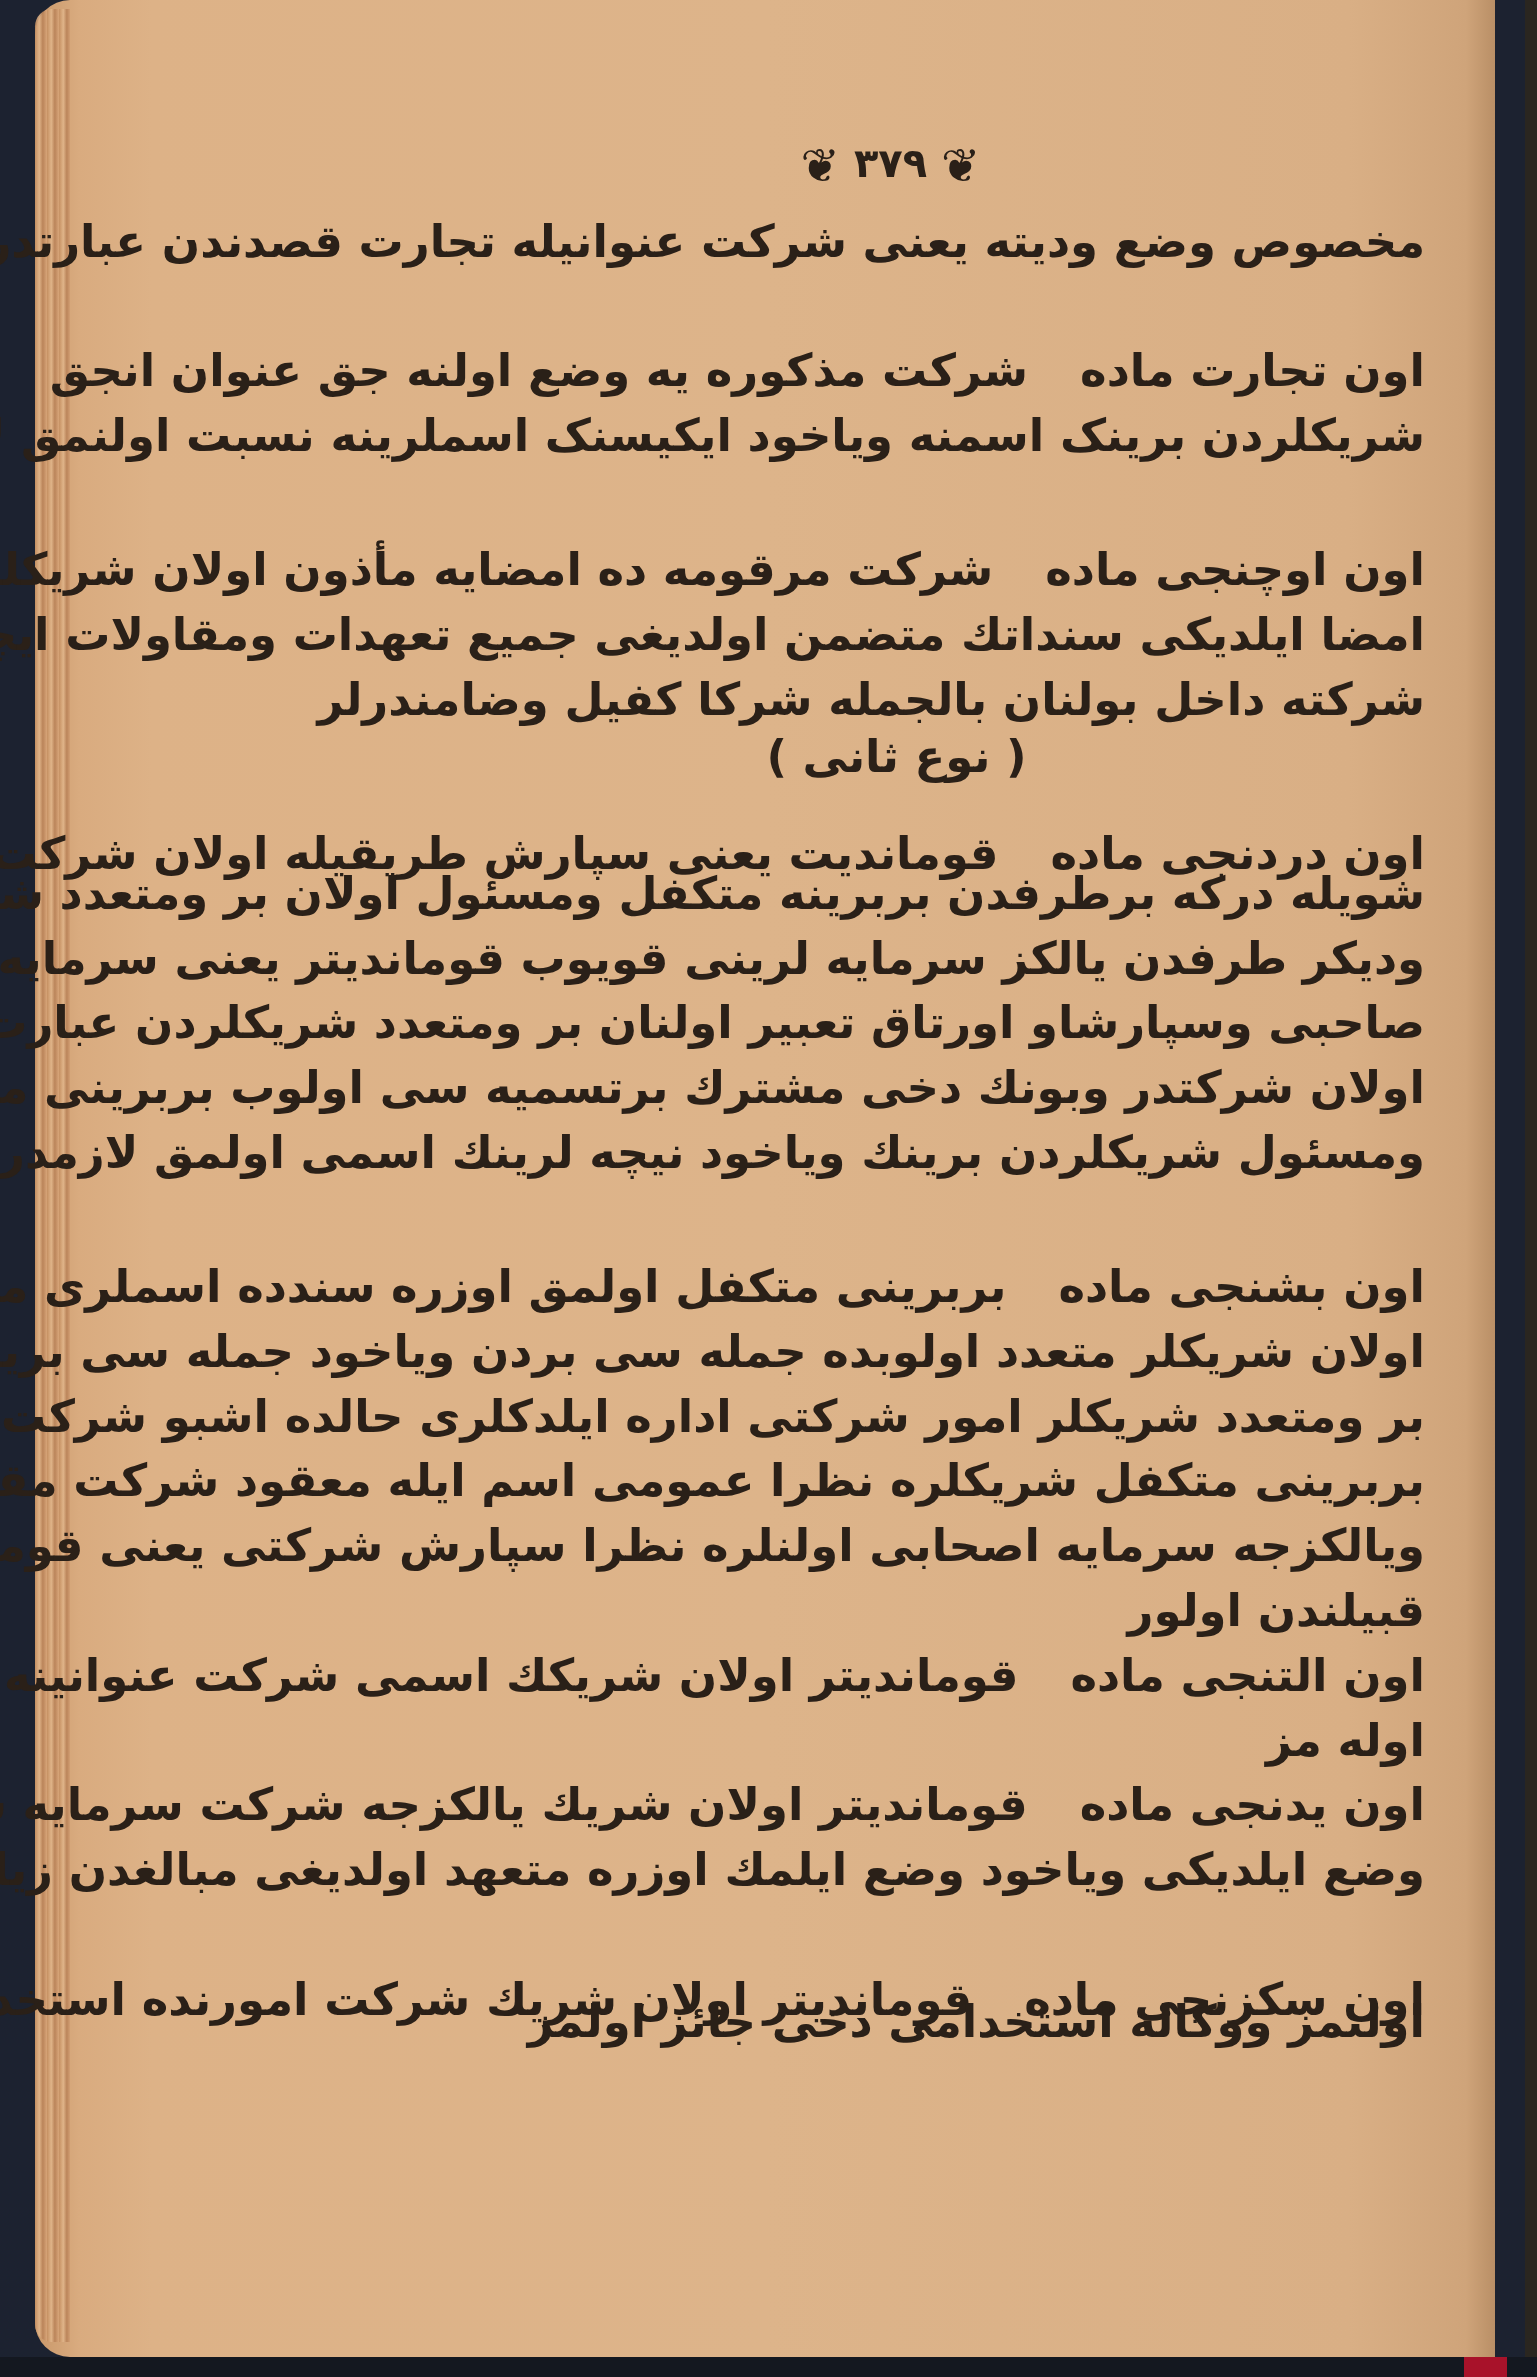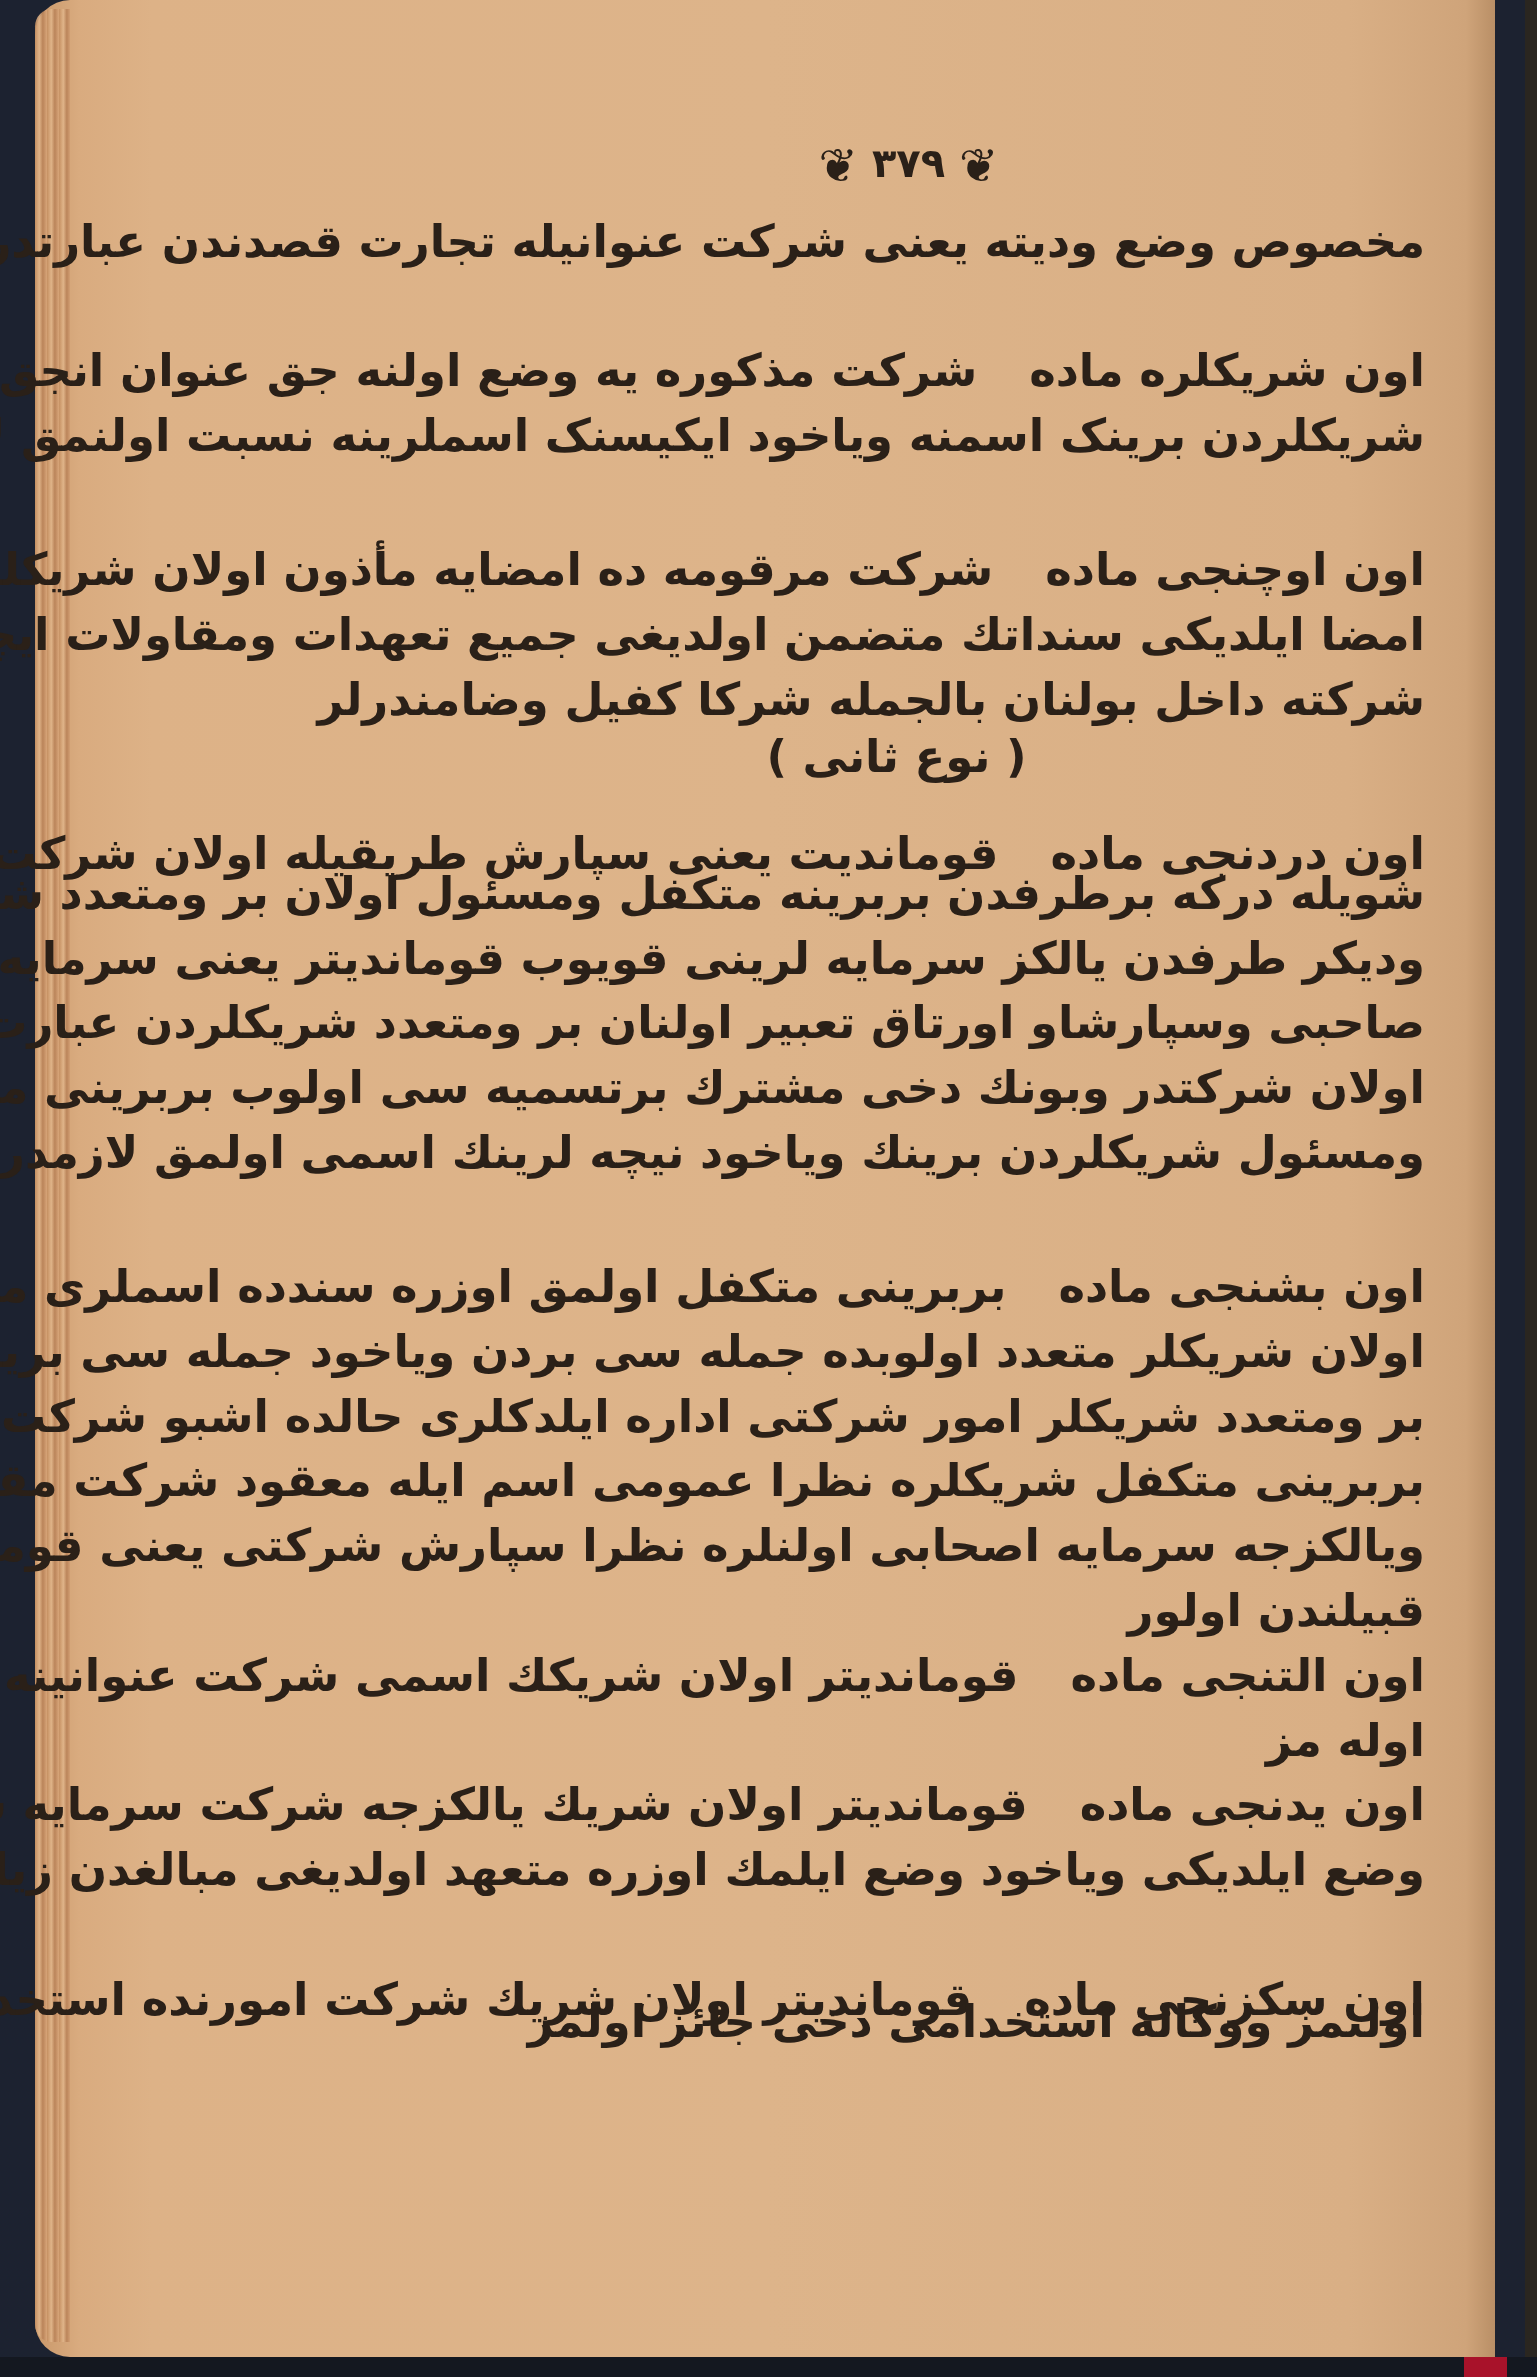--- a/index.html
+++ b/index.html
@@ -30,21 +30,21 @@
       position:absolute; left:1464px; top:0; width:43px; height:21px; background:#a8122a;
     }
     .text-block {
       position:absolute; left:354px; width:1071px;
       font-family:"DejaVu Sans", sans-serif;
       color:#2a2018;
       direction:rtl;
       font-weight:bold;
     }
     .pagenum {
-      position:absolute; top:138px; left:796px; width:225px; text-align:center;
+      position:absolute; top:138px; left:778px; width:225px; text-align:center;
       font-family:"DejaVu Sans", sans-serif; font-size:40px; color:#2a2018; font-weight:bold;
       direction:ltr;
     }
     .pagenum .orn { font-size:47px; display:inline-block; vertical-align:middle; }
     .line {
       position:absolute; right:0; white-space:nowrap;
       font-size:45px; line-height:60px;
     }
     .line.justify { left:0; text-align:justify; text-align-last:justify; }
     .heading-center {
@@ -64,21 +64,21 @@
 
 <div class="pagenum">
   <span class="orn">❦</span>
   <span>٣٧٩</span>
   <span class="orn">❦</span>
 </div>
 
 <div class="text-block" style="top:0; height:2333px;">
   <div class="line justify" style="top:212px;"><span>مخصوص وضع ودیته یعنی شرکت عنوانیله تجارت قصدندن عبارتدر</span></div>
 
-  <div class="line justify" style="top:341px;"><span class="madde">اون شریکلره ماده</span><span>شرکت مذکوره یه وضع اولنه جق عنوان انجق</span></div>
+  <div class="line justify" style="top:341px;"><span class="madde">اون تجارت ماده</span><span>شرکت مذکوره یه وضع اولنه جق عنوان انجق</span></div>
   <div class="line justify" style="top:406px;"><span>شریکلردن برینک اسمنه ویاخود ایکیسنک اسملرینه نسبت اولنمق لازمدر</span></div>
 
   <div class="line justify" style="top:540px;"><span class="madde">اون اوچنجی ماده</span><span>شرکت مرقومه ده امضایه مأذون اولان شریکلرك</span></div>
   <div class="line justify" style="top:605px;"><span>امضا ایلدیکی سنداتك متضمن اولدیغی جمیع تعهدات ومقاولات ایچون</span></div>
   <div class="line" style="top:670px;"><span>شرکته داخل بولنان بالجمله شرکا کفیل وضامندرلر</span></div>
 
   <div class="heading-center" style="top:730px;">( نوع ثانی )</div>
 
   <div class="line justify" style="top:799px;margin-top:25px;"><span class="madde">اون دردنجی ماده</span><span>قوماندیت یعنی سپارش طریقیله اولان شرکت</span></div>
   <div class="line justify" style="top:864px;"><span>شویله درکه برطرفدن بربرینه متکفل ومسئول اولان بر ومتعدد شریکلر</span></div>

